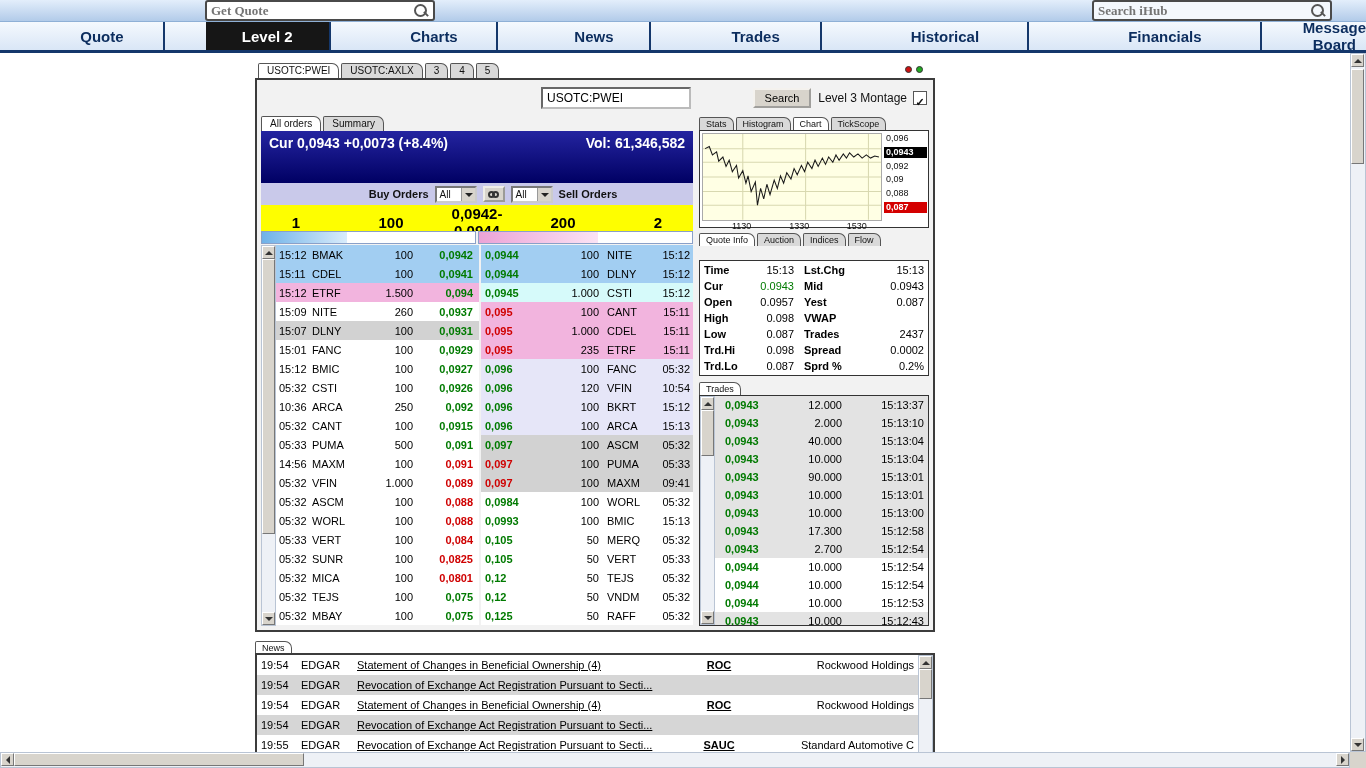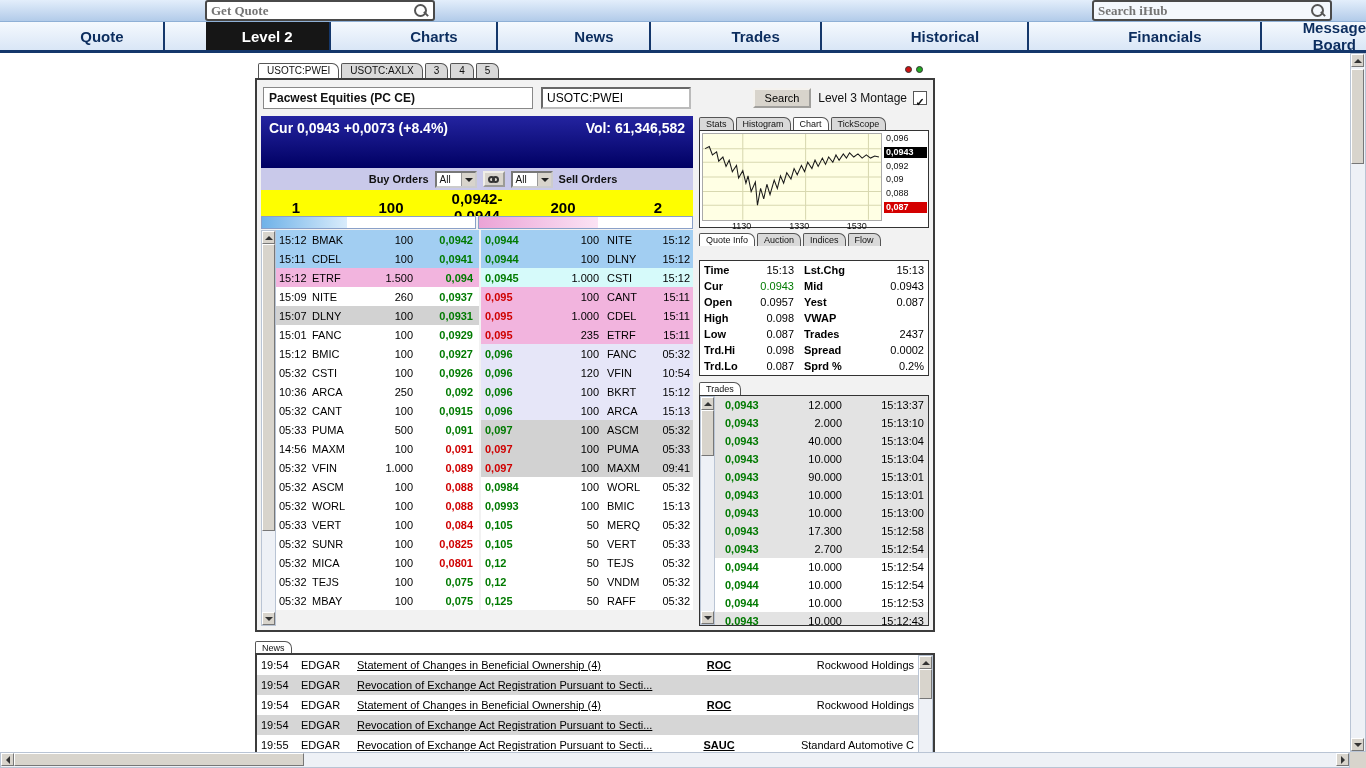--- a/index.html
+++ b/index.html
@@ -232,29 +232,34 @@
     <div class="tab">5</div>
   </div>
 <div class="dots">
   <span class="dot red"></span>
   <span class="dot green"></span>
 </div>
 
 <div class="panel">
 
   <div class="hdr-row">
-    <div class="company-box">Pacwest Equities (PC CE)</div>
     <input class="symin" value="USOTC:PWEI" style="">
     <button class="btn3d go-btn">Go</button>
     <button class="btn3d search-btn">Search</button>
     <span class="lvl3">Level 3 Montage</span>
     <span class="cbx"></span>
   </div>
 
   <div class="montage">
+    <div class="mtabs tabs">
+
+        <div class="tab active">All orders</div>
+
+        <div class="tab">Summary</div>
+      </div>
 
     <div class="bluehdr">
       <span>Cur 0,0943 +0,0073 (+8.4%)</span>
       <span>Vol: 61,346,582</span>
     </div>
 
     <div class="filter-row">
       <span>Buy Orders</span>
       <span class="sel">
         <span>All</span>

